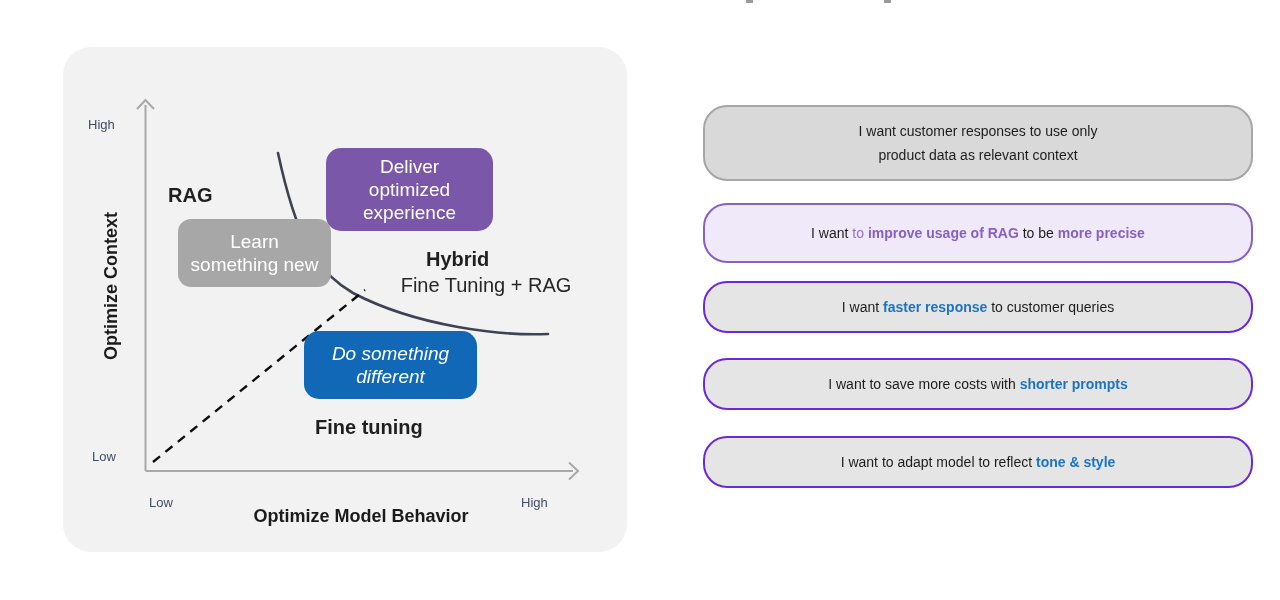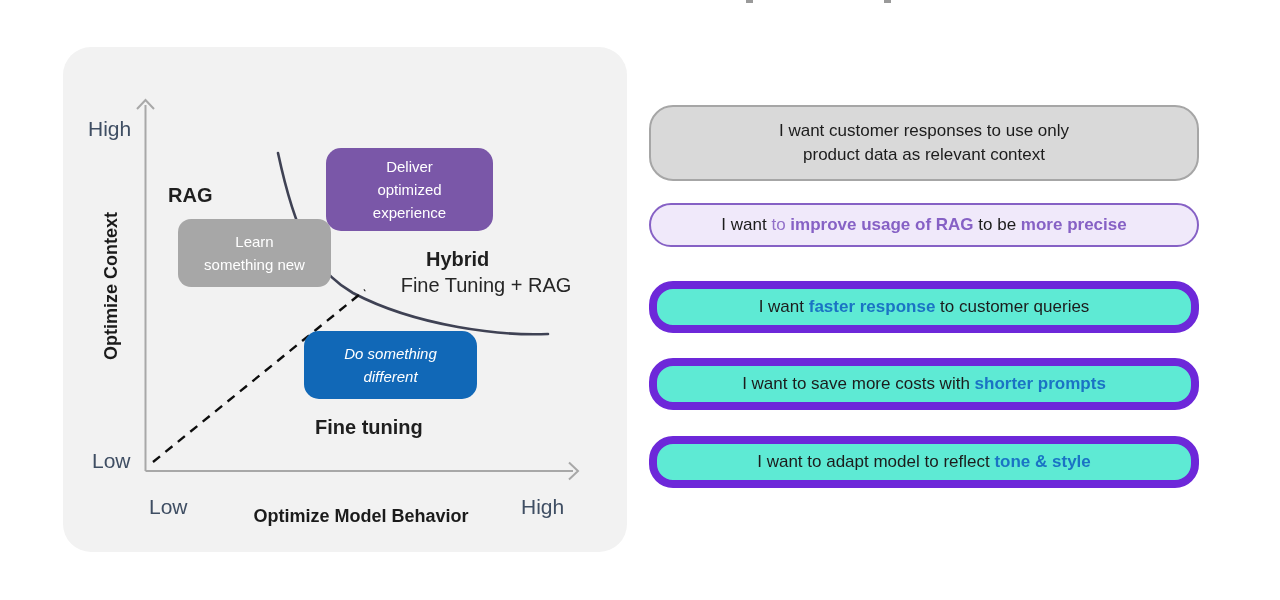--- a/index.html
+++ b/index.html
@@ -11,51 +11,51 @@
   }
   
   .panel{
     position:absolute;left:63px;top:47px;width:564px;height:505px;
     background:#f2f2f2;border-radius:28px;
   }
   .chart-svg{position:absolute;left:63px;top:47px;width:564px;height:505px;}
   .chart-box{
     position:absolute;color:#ffffff;text-align:center;white-space:pre-line;
     display:flex;align-items:center;justify-content:center;
-    font-size:15px;line-height:23px;
+    font-size:19px;line-height:23px;
   }
   .box-rag{left:158px;top:219px;width:153px;height:68px;background:#a7a7a7;border-radius:13px;margin-left:20px;}
   .box-hybrid{left:326px;top:148px;width:167px;height:83px;background:#7a57a8;border-radius:15px;}
   .box-ft{left:304px;top:331px;width:173px;height:68px;background:#1168b7;border-radius:15px;font-style:italic;}
   .region-label{position:absolute;color:#1f1f1f;font-weight:bold;font-size:20px;text-align:left;}
   .lbl-rag{left:168px;top:184px;width:100px;}
   .lbl-hybrid{left:426px;top:248px;width:120px;}
   .lbl-hybrid-sub{position:absolute;left:396px;top:274px;width:180px;text-align:center;
     color:#262626;font-size:20px;font-weight:normal;}
   .lbl-ft{left:315px;top:416px;width:140px;}
-  .tick{position:absolute;color:#3f4e63;font-size:21px;}
+  .tick{position:absolute;color:#3f4e63;font-size:13px;}
   .tick-y-high{left:88px;top:117px;width:46px;text-align:left;}
   .tick-y-low{left:92px;top:449px;width:40px;text-align:left;}
   .tick-x-low{left:149px;top:495px;width:44px;text-align:left;}
   .tick-x-high{left:521px;top:495px;width:48px;text-align:left;}
   .axis-title{position:absolute;color:#1b1b1b;font-weight:bold;font-size:18px;text-align:center;}
   .x-title{left:251px;top:506px;width:220px;}
   .y-title{left:12px;top:275px;width:200px;height:22px;transform:rotate(-90deg);}
   
   .pill{
-    position:absolute;left:649px;width:550px;box-sizing:border-box;
+    position:absolute;left:703px;width:550px;box-sizing:border-box;
     border-radius:24px;display:flex;align-items:center;justify-content:center;
-    text-align:center;font-size:17px;line-height:24px;color:#1c1c1c;
+    text-align:center;font-size:14px;line-height:24px;color:#1c1c1c;
     padding:0 18px;
   }
   .pill-gray{background:#d9d9d9;border:2px solid #a6a6a6;}
   .pill-purple{background:#f0e9fa;border:2px solid #8661c5;}
-  .pill-blue{background:#5eead4;border:8px solid #6d28d9;}
+  .pill-blue{background:#e5e5e5;border:2px solid #6d28d9;}
   .p1{top:105px;height:76px;}
-  .p2{top:203px;height:44px;}
+  .p2{top:203px;height:60px;}
   .p3{top:281px;height:52px;}
   .p4{top:358px;height:52px;}
   .p5{top:436px;height:52px;}
   .multiline{white-space:pre-line;}
   .acc-purple{color:#8661c5;font-weight:bold;}
   .acc-purple-light{color:#9270c9;}
   .acc-blue{color:#1a73c4;font-weight:bold;}
   
   .artifact{position:absolute;top:0;height:3px;width:7px;background:#9a9a9a;}
   .art-1{left:746px;}

